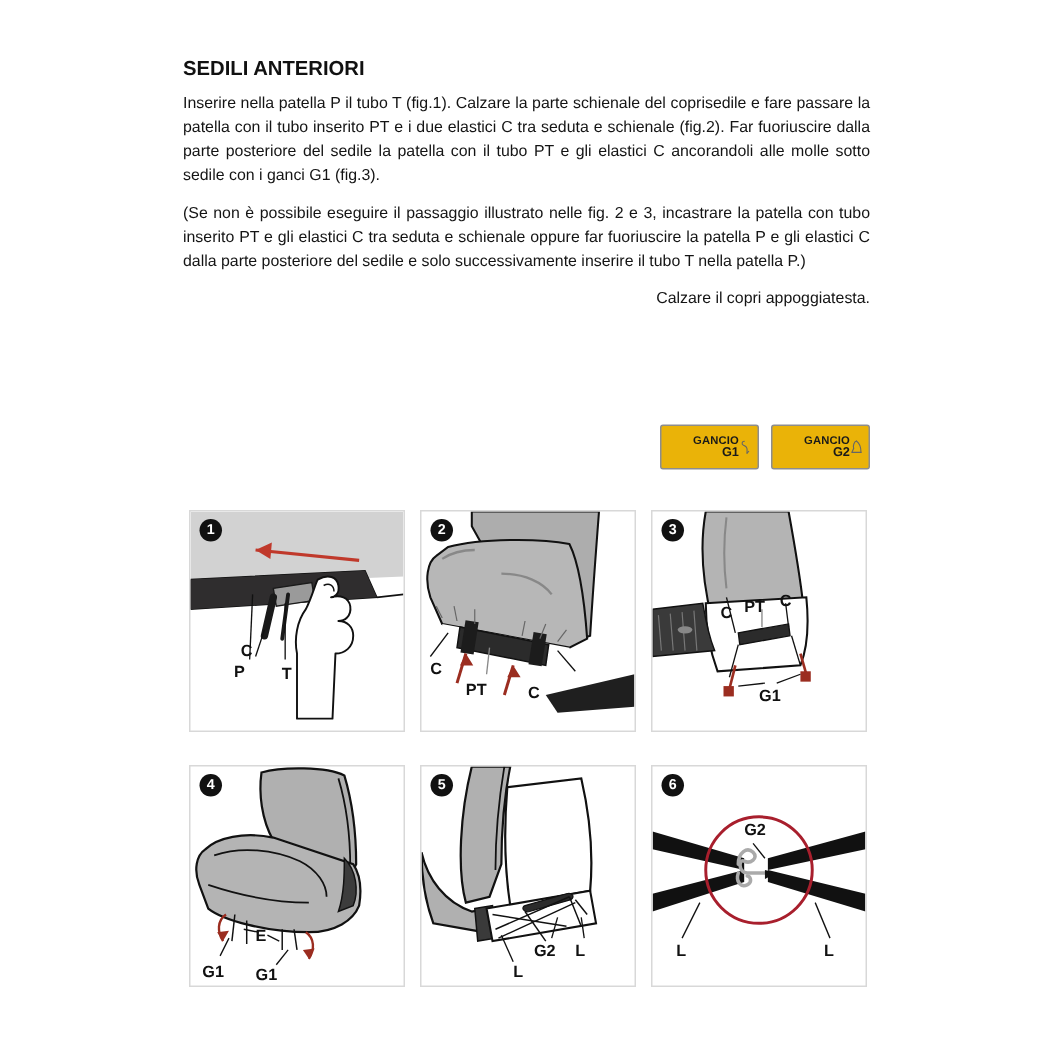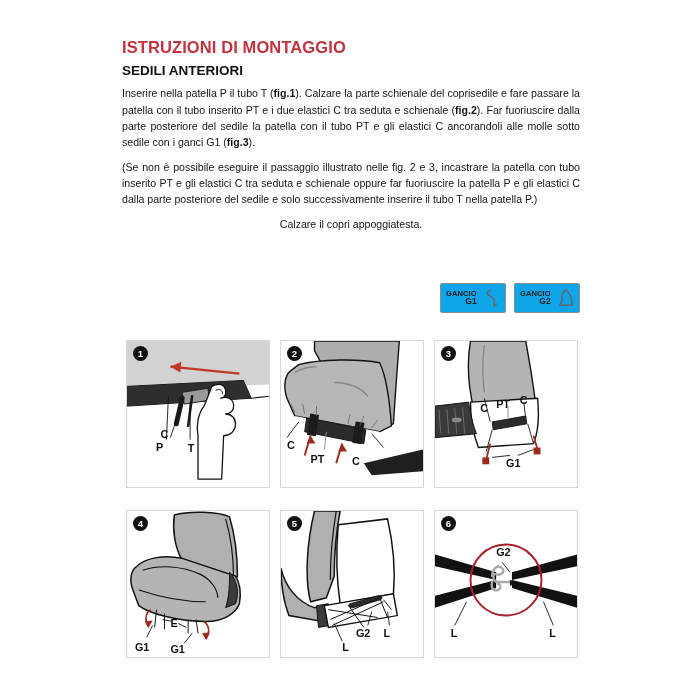--- a/index.html
+++ b/index.html
@@ -45,43 +45,43 @@
     margin: 0 0 7px 0;
     line-height: 1.15;
   }
 
   
   .para {
     font-size: 10.6px;
     line-height: 1.52;
     color: #141414;
     margin: 0 0 9px 0;
-    text-align: center;
+    text-align: right;
   }
   .para.justify { text-align: justify; }
-  .para b { font-weight: bold; }
+  .para b { font-weight: normal; }
 
   
   .legend-row {
     position: absolute;
     left: 318px;
     top: 245px;
     display: flex;
     gap: 8px;
   }
   .legend-box {
     width: 66px;
     height: 30px;
     border: 1px solid #8d8d8d;
     border-radius: 2px;
-    background: #0ea5e9;
+    background: #eab308;
     display: flex;
     align-items: center;
     justify-content: space-between;
-    padding: 0 4px 0 5px;
+    padding: 0 4px 0 21px;
     box-sizing: border-box;
   }
   .legend-text {
     display: flex;
     flex-direction: column;
     align-items: flex-end;
     line-height: 1.05;
   }
   .legend-text .l1 { font-size: 7.5px; font-weight: bold; letter-spacing: 0.1px; }
   .legend-text .l2 { font-size: 8.5px; font-weight: bold; }
@@ -123,21 +123,20 @@
     font-family: "Liberation Sans", sans-serif;
   }
   .lbl { font: bold 11px "Liberation Sans", sans-serif; fill: #111; }
 </style>
 </head>
 <body>
 
 <div class="page">
 
   <div class="content">
-    <h1 class="title">ISTRUZIONI DI MONTAGGIO</h1>
     <h2 class="subtitle">SEDILI ANTERIORI</h2>
 
     <p class="para justify">Inserire nella patella P il tubo T (<b>fig.1</b>). Calzare la parte schienale del coprisedile e fare passare la patella con il tubo inserito PT e i due elastici C tra seduta e schienale (<b>fig.2</b>). Far fuoriuscire dalla parte posteriore del sedile la patella con il tubo PT e gli elastici C ancorandoli alle molle sotto sedile con i ganci G1 (<b>fig.3</b>).</p>
     <p class="para justify">(Se non è possibile eseguire il passaggio illustrato nelle fig. 2 e 3, incastrare la patella con tubo inserito PT e gli elastici C tra seduta e schienale oppure far fuoriuscire la patella P e gli elastici C dalla parte posteriore del sedile e solo successivamente inserire il tubo T nella patella P.)</p>
     <p class="para">Calzare il copri appoggiatesta.</p>
 
     <div class="legend-row">
 
       <div class="legend-box">
         <div class="legend-text">

